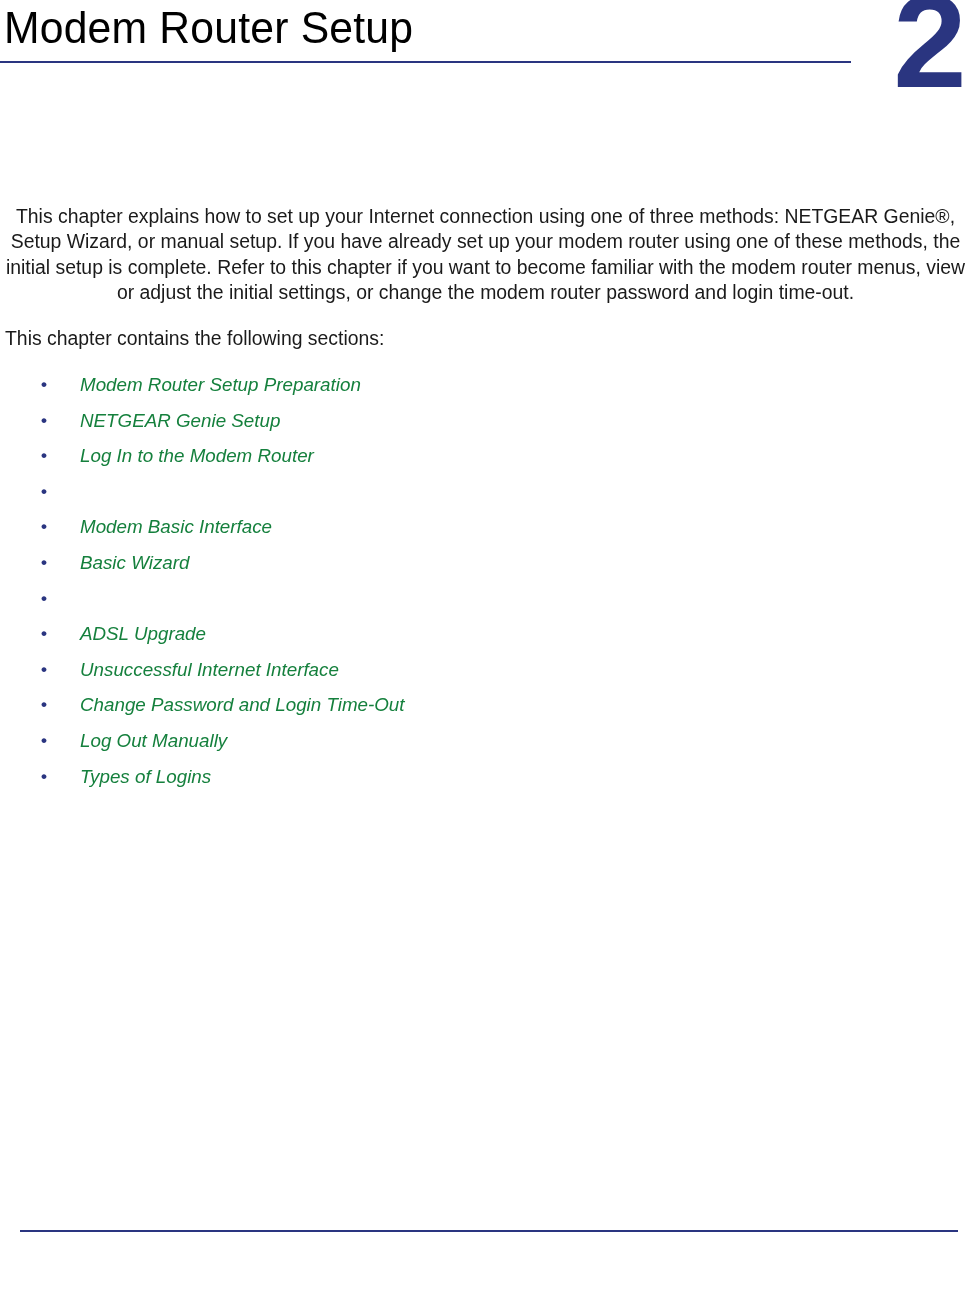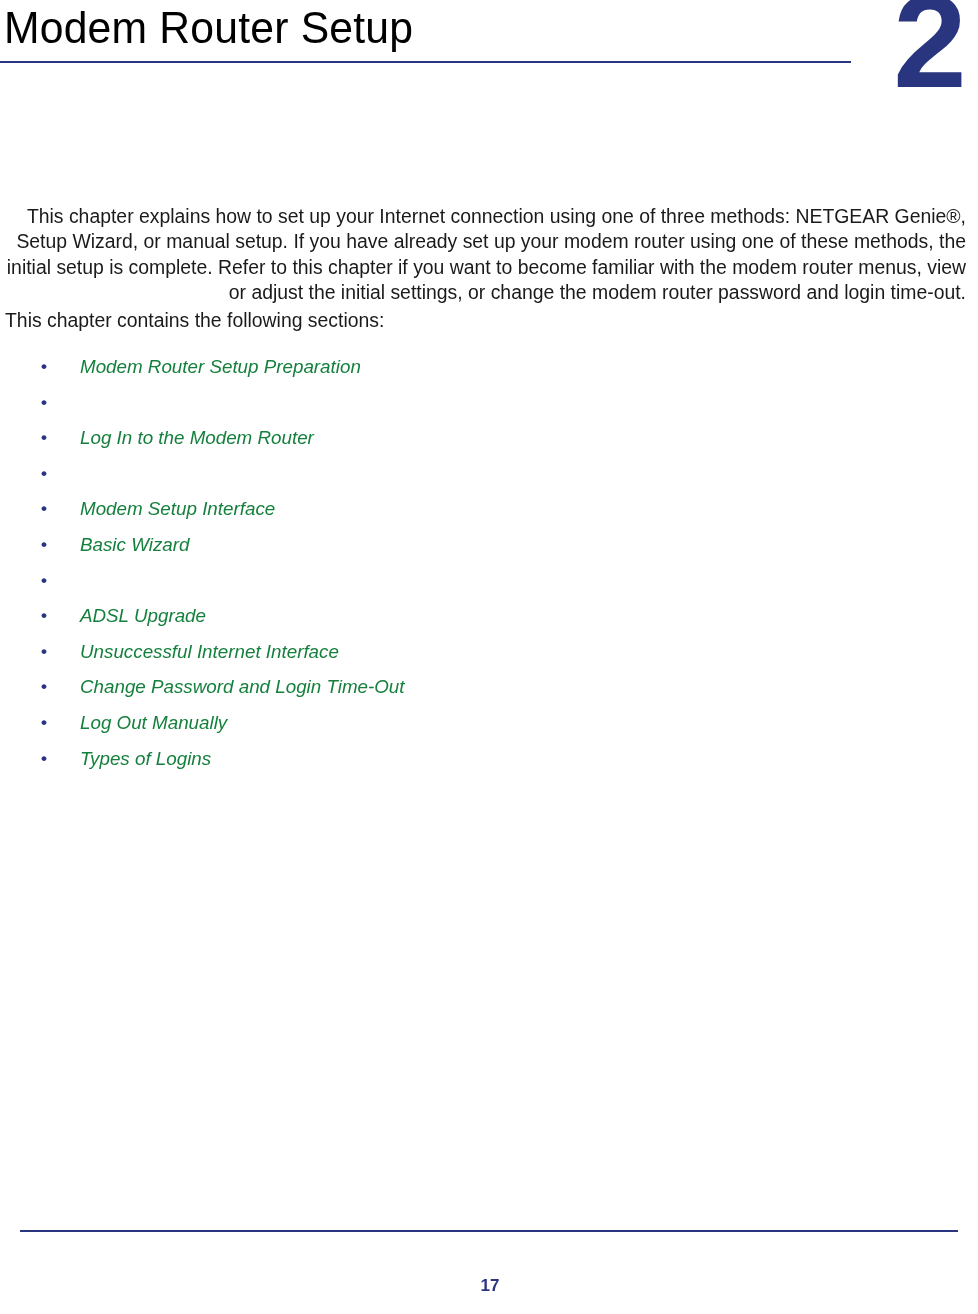--- a/index.html
+++ b/index.html
@@ -80,27 +80,27 @@
     width: 978px;
   }
 
   .intro-paragraph {
     position: relative;
     margin: 0 0 0 0;
     padding: 0 12px 0 5px;
     font-size: 19.4px;
     line-height: 25.4px;
     color: #1a1a1a;
-    text-align: right;
+    text-align: center;
     font-weight: 400;
   }
 
   .sections-lead {
     position: relative;
-    margin: 2px 0 0 0;
+    margin: 20px 0 0 0;
     padding: 0 0 0 5px;
     font-size: 19.4px;
     line-height: 25.4px;
     color: #1a1a1a;
   }
 
   
   .sections-list {
     list-style: none;
     margin: 16px 0 0 0;
@@ -186,31 +186,32 @@
 
     <p class="sections-lead">This chapter contains the following sections:</p>
 
     <ul class="sections-list">
       <li class="section-item">
         <span class="bullet-marker">•</span>
         <a class="section-link">Modem Router Setup Preparation</a>
       </li>
       <li class="section-item">
         <span class="bullet-marker">•</span>
+        <a class="section-link">NETGEAR Genie Setup</a>
       </li>
       <li class="section-item">
         <span class="bullet-marker">•</span>
         <a class="section-link">Log In to the Modem Router</a>
       </li>
       <li class="section-item">
         <span class="bullet-marker">•</span>
       </li>
       <li class="section-item">
         <span class="bullet-marker">•</span>
-        <a class="section-link">Modem Setup Interface</a>
+        <a class="section-link">Modem Basic Interface</a>
       </li>
       <li class="section-item">
         <span class="bullet-marker">•</span>
         <a class="section-link">Basic Wizard</a>
       </li>
       <li class="section-item">
         <span class="bullet-marker">•</span>
       </li>
       <li class="section-item">
         <span class="bullet-marker">•</span>
@@ -231,16 +232,15 @@
       <li class="section-item">
         <span class="bullet-marker">•</span>
         <a class="section-link">Types of Logins</a>
       </li>
     </ul>
 
   </div>
 
   <div class="page-footer">
     <div class="footer-rule"></div>
-    <div class="page-number">17</div>
   </div>
 
 </div>
 
 </body></html>

